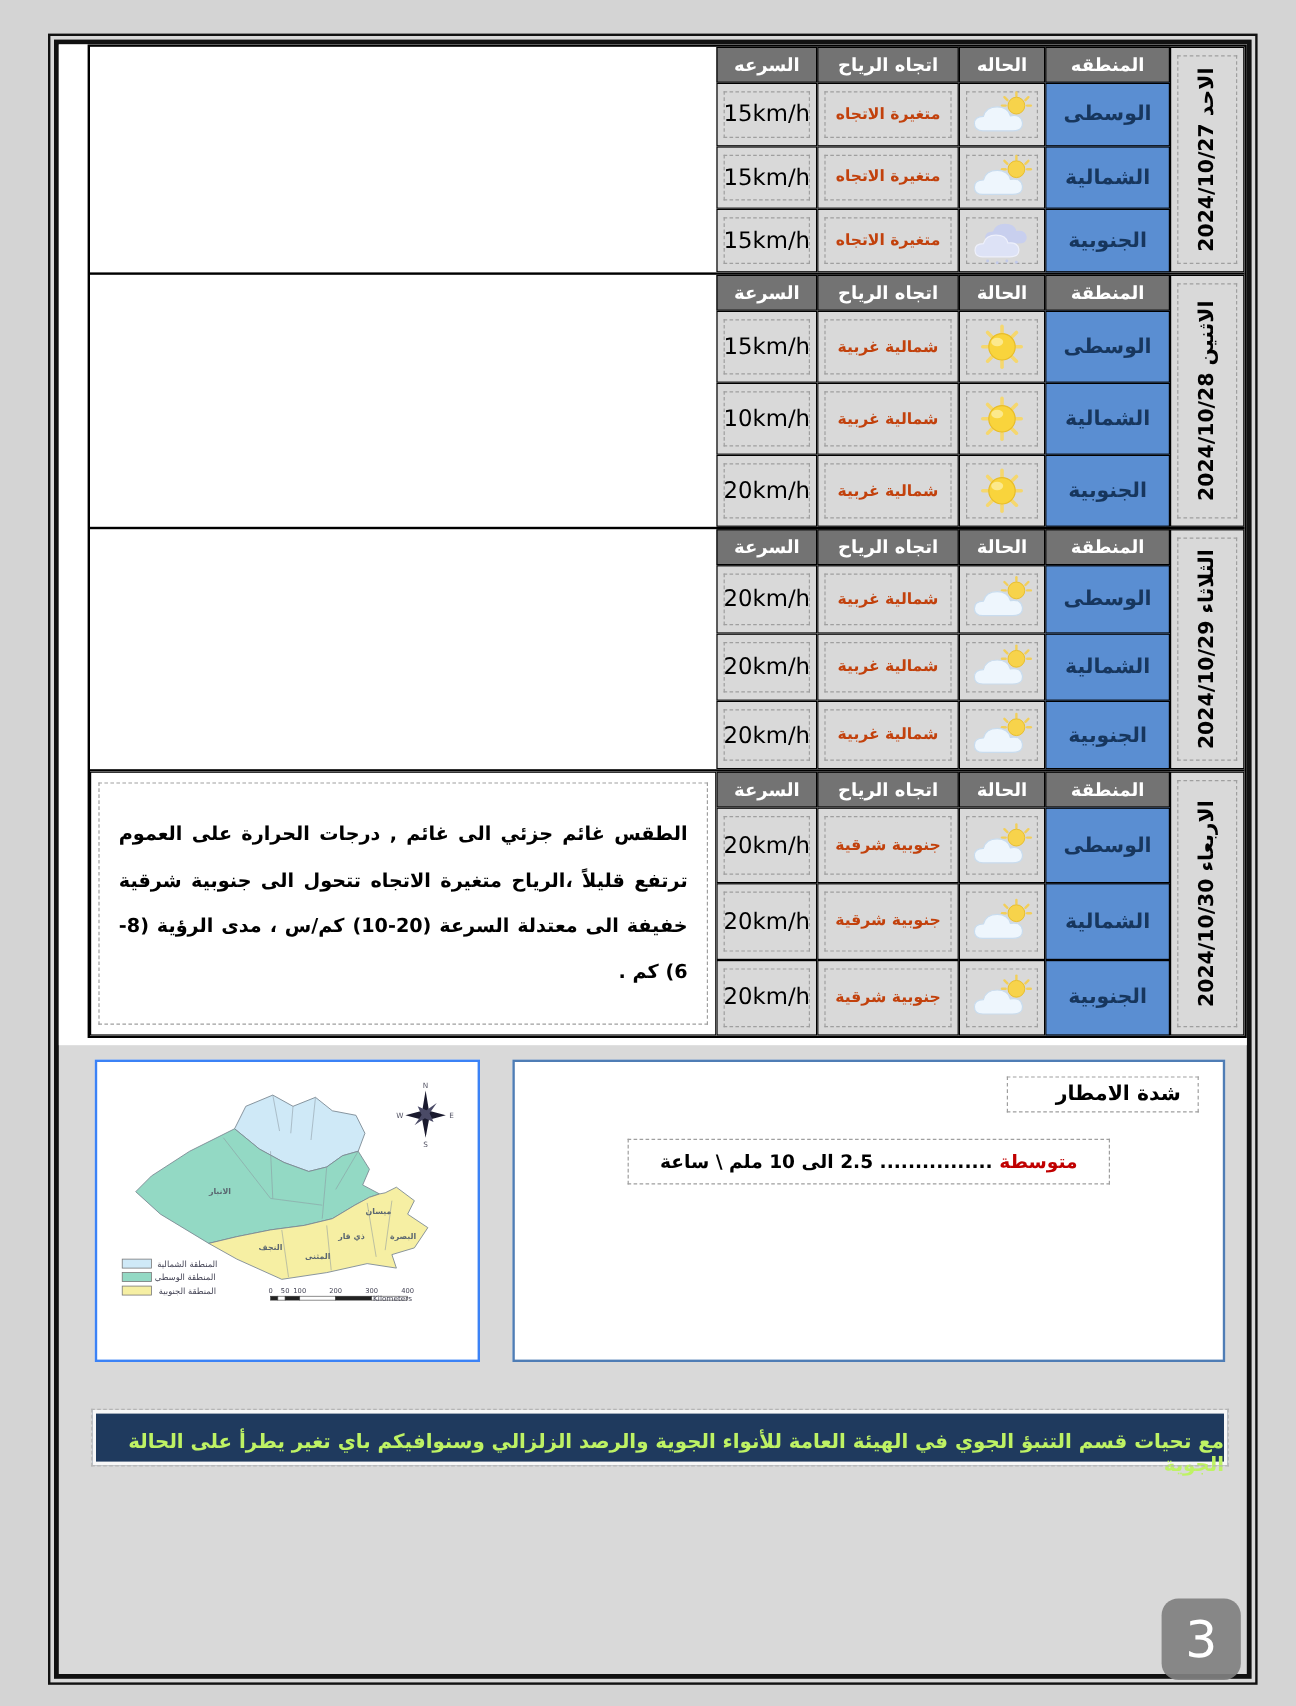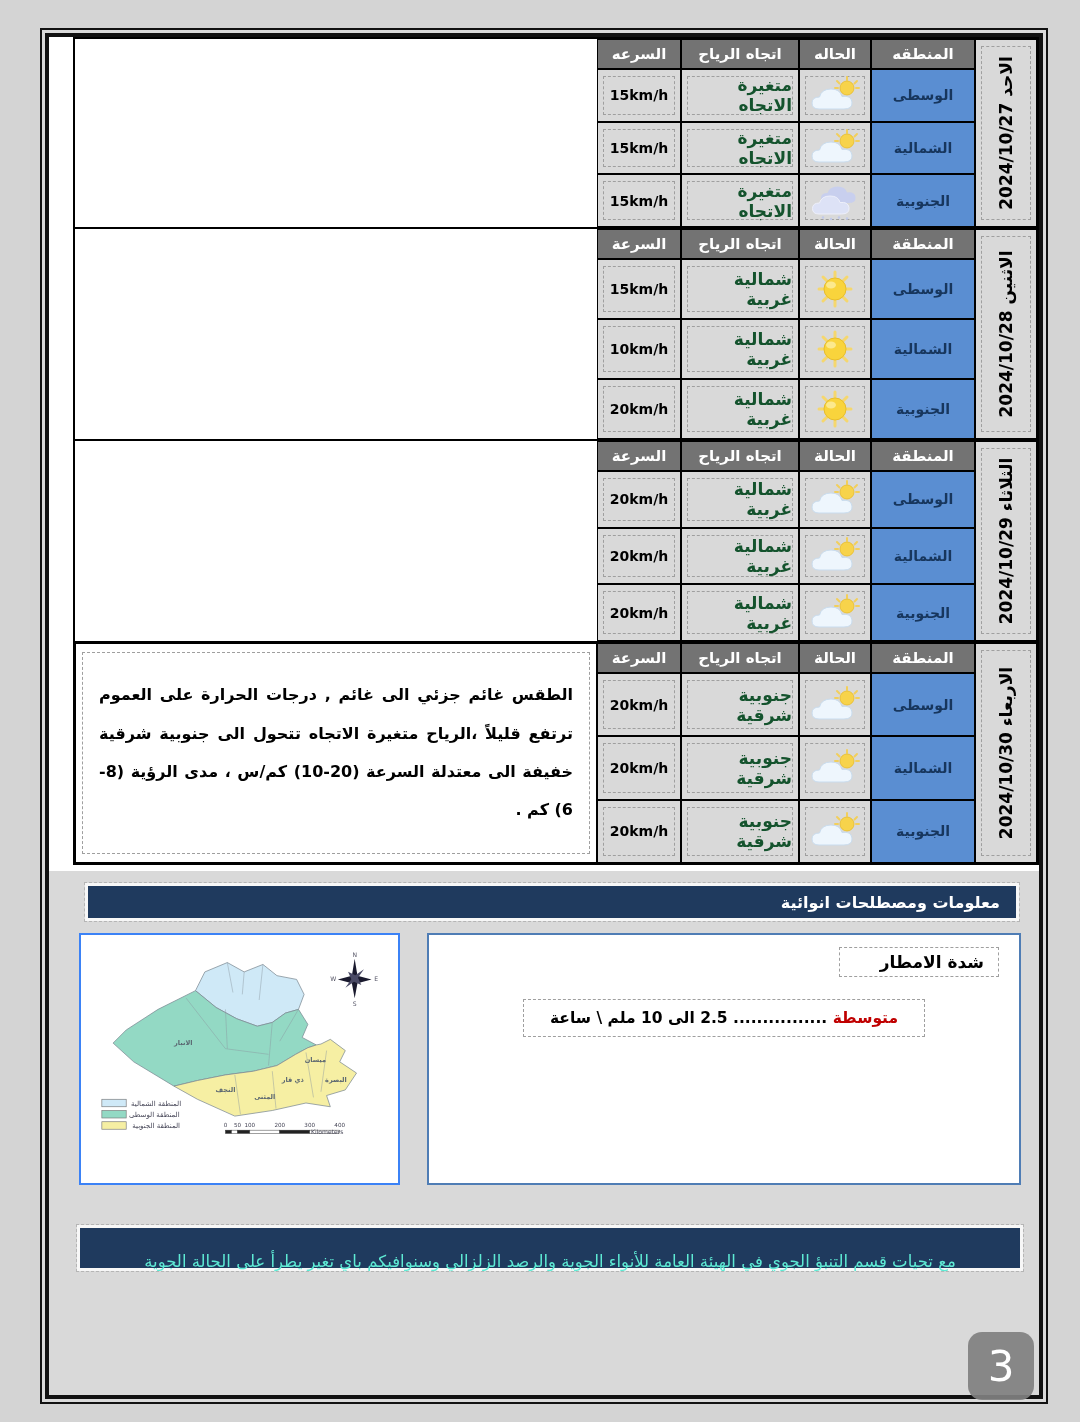--- a/index.html
+++ b/index.html
@@ -16,24 +16,24 @@
   .weather-white { background:#ffffff; padding:0 0 6px 0; }
   .weather-block { margin-left:24px; border:2px solid #000; background:#fff; }
   .sec { display:grid; grid-template-columns:62px 104px 72px 118px 84px 1fr;
          grid-template-rows:30px 1fr 1fr 1fr; border-bottom:2px solid #000; }
   .sec:last-child { border-bottom:none; }
   .s1 { height:190px; } .s2 { height:212px; } .s3 { height:202px; } .s4 { height:220px; }
   .c { border:1px solid #000; display:flex; align-items:center; justify-content:center; overflow:hidden; }
   .ci { width:calc(100% - 10px); height:calc(100% - 12px); border:1px dashed #9f9f9f;
         display:flex; align-items:center; justify-content:center; }
   .hdr { background:#737373; color:#fff; font-weight:bold; font-size:15px; }
-  .region { background:#5a8ed2; color:#17365d; font-weight:bold; font-size:14px; }
+  .region { background:#5a8ed2; color:#17365d; font-weight:bold; font-size:17px; }
   .graycell { background:#d9d9d9; }
-  .windtx { font-weight:bold; font-size:17px; color:#14532d; }
-  .speedtx { font-weight:bold; font-size:14px; color:#000; }
+  .windtx { font-weight:bold; font-size:13px; color:#c2410c; }
+  .speedtx { font-weight:normal; font-size:19px; color:#000; }
   .date-cell { grid-column:1; grid-row:1/5; background:#d9d9d9; }
   .date-cell .ci span { transform:rotate(-90deg); white-space:nowrap; font-weight:bold;
         font-size:17px; color:#000; }
   .desc-cell { grid-column:6; grid-row:1/5; background:#fff; padding:8px 6px; }
   .desc-inner { width:100%; height:100%; border:1px dashed #9f9f9f; padding:8px 16px;
         font-weight:bold; font-size:16px; line-height:2.4; text-align:justify; color:#000;
         display:flex; align-items:center; }
   .col2{grid-column:2} .col3{grid-column:3} .col4{grid-column:4} .col5{grid-column:5}
   .row1{grid-row:1} .row2{grid-row:2} .row3{grid-row:3} .row4{grid-row:4}
   .wicon svg { display:block; }
@@ -54,21 +54,21 @@
         font-weight:bold; font-size:15.5px; color:#000; }
   .rain-label { color:#c00000; }
   .rain-dots { color:#000; letter-spacing:1px; }
   .map-box { flex:1; background:#fff; border:2px solid #3b82f6; padding:4px; }
   .map-box svg { width:100%; height:100%; }
 
   
   .footer-banner { margin:40px 16px 0 28px; height:46px; background:#1f3a5e;
         border:3px solid #f7f7f7; outline:1px dashed #b5b5b5;
         display:flex; align-items:center; justify-content:center; }
-  .footer-banner span { color:#5eead4; font-weight:normal; font-size:16.5px;margin-top:26px; }
+  .footer-banner span { color:#bef264; font-weight:bold; font-size:16.5px;margin-top:26px; }
 
   
   .pagenum { position:absolute; right:46px; bottom:22px; width:66px; height:68px;
         background:rgba(128,128,128,0.92); border-radius:14px; z-index:6;
         display:flex; align-items:center; justify-content:center;
         color:#fff; font-size:42px; font-family:"DejaVu Sans", sans-serif; }
 </style>
 </head>
 <body>
 
@@ -424,23 +424,20 @@
             <div class="c desc-cell">
                 <div class="desc-inner">
                   <span>الطقس غائم جزئي الى غائم , درجات الحرارة على العموم ترتفع قليلاً ،الرياح متغيرة الاتجاه تتحول الى جنوبية شرقية خفيفة الى معتدلة السرعة (20-10) كم/س ، مدى الرؤية (8-6) كم .</span>
                 </div>
               </div>
           </div>
 
         </div>
       </div>
 
-      <div class="info-banner">
-        <span>معلومات ومصطلحات انوائية</span>
-      </div>
 
       <div class="info-row">
 
         <div class="rain-panel">
           <div class="rain-title">شدة الامطار</div>
           <div class="rain-items">
             <div><span class="rain-item"><span class="rain-label">متوسطة</span> <span class="rain-dots">................</span> <span class="rain-value">2.5 الى 10 ملم \ ساعة</span></span></div>
           </div>
         </div>
 

